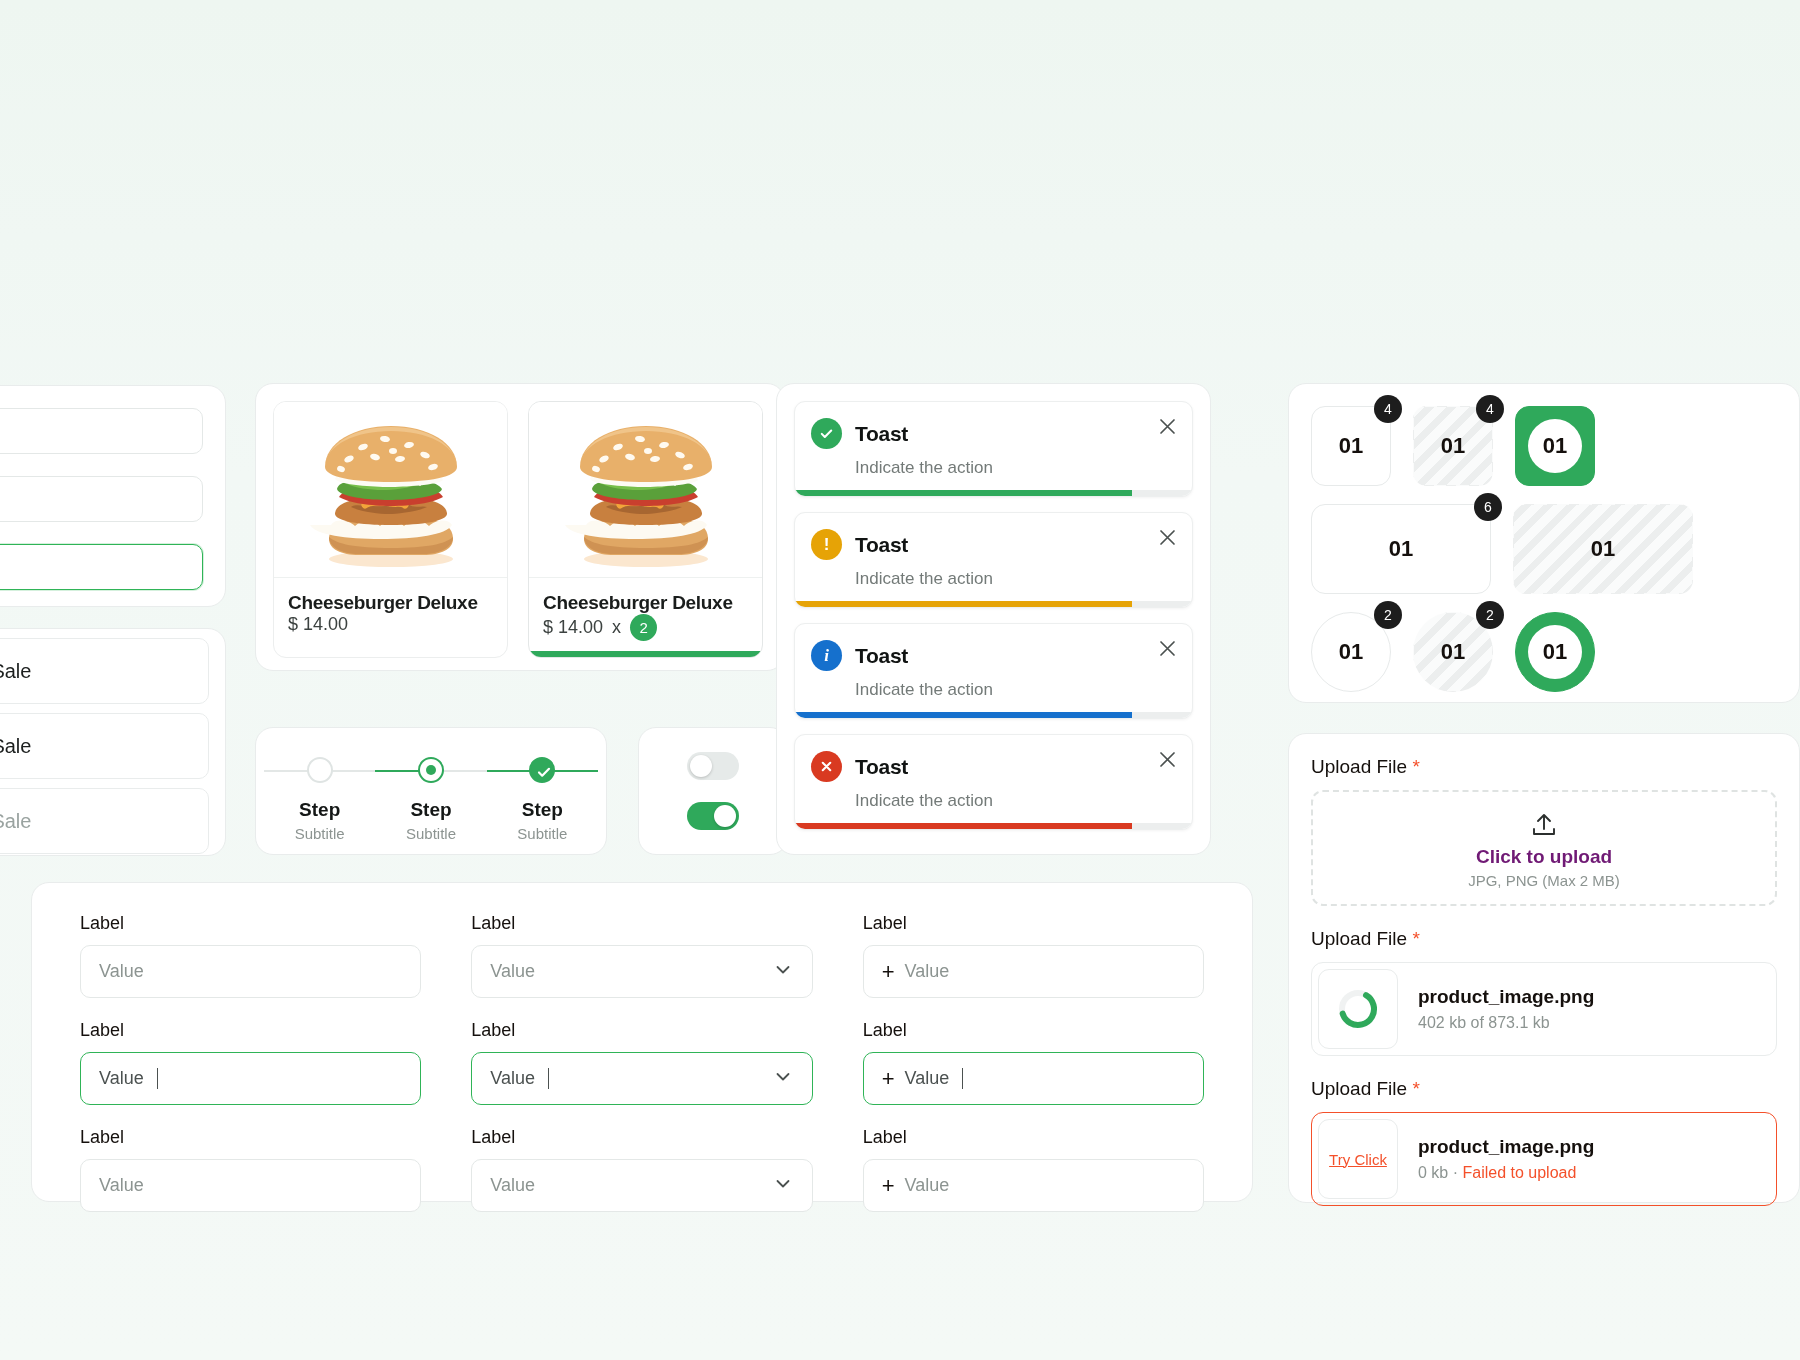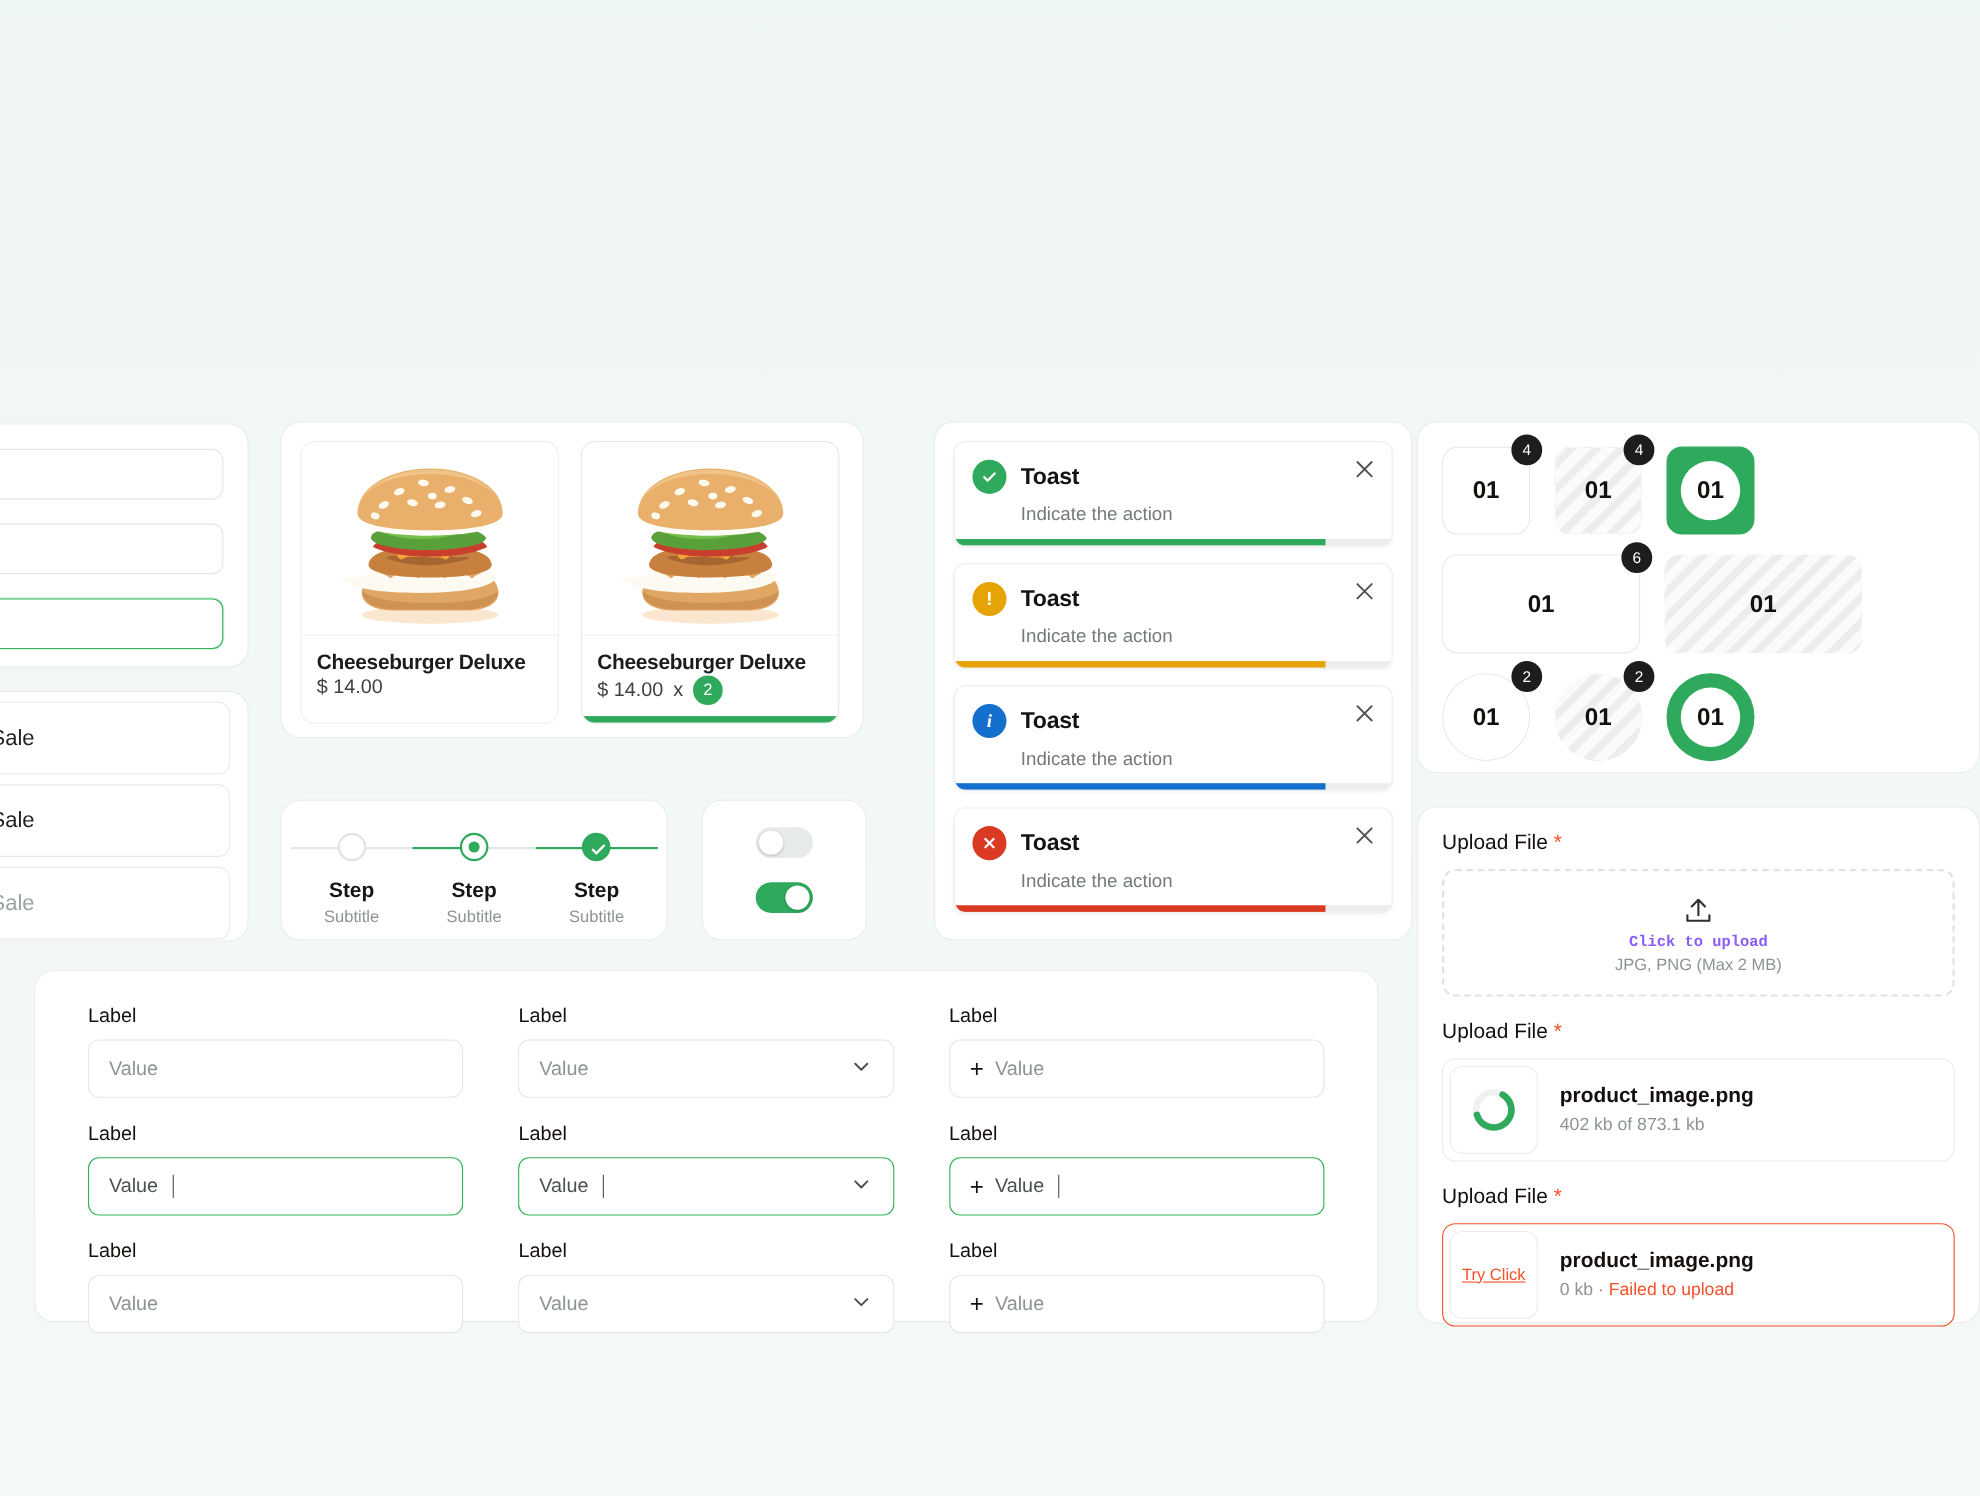--- a/index.html
+++ b/index.html
@@ -92,21 +92,21 @@
 
   
   #toggle-panel { left: 638px; top: 727px; width: 150px; height: 128px; }
   .toggles { height: 100%; display: flex; flex-direction: column; align-items: center; justify-content: center; gap: 22px; }
   .switch { width: 52px; height: 28px; border-radius: 14px; background: #e6eae9; position: relative; }
   .switch .knob { position: absolute; top: 3px; left: 3px; width: 22px; height: 22px; border-radius: 50%; background: #fff; box-shadow: 0 1px 3px #0003; }
   .switch.on { background: #2fa95b; }
   .switch.on .knob { left: 27px; }
 
   
-  #toast-panel { left: 849px; top: 383px; width: 435px; height: 472px; padding: 17px; }
+  #toast-panel { left: 776px; top: 383px; width: 435px; height: 472px; padding: 17px; }
   .toast {
     position: relative; background: #fff; border: 1px solid #edefef; border-radius: 11px;
     padding: 16px 16px 18px 16px; margin-bottom: 15px; box-shadow: 0 1px 3px #0000000d;
     overflow: hidden;
   }
   .toast-head { display: flex; align-items: center; gap: 13px; }
   .t-icon { width: 31px; height: 31px; border-radius: 50%; display: flex; align-items: center; justify-content: center; color: #fff; font-size: 17px; font-weight: 700; flex: 0 0 31px; }
   .t-title { font-size: 21px; font-weight: 700; color: #111413; letter-spacing: -.3px; }
   .t-desc { margin: 9px 0 0 44px; font-size: 17px; color: #737a78; }
   .t-close { position: absolute; right: 14px; top: 14px; cursor: pointer; }
@@ -142,21 +142,21 @@
   }
 
   
   #upload-panel { left: 1288px; top: 733px; width: 512px; height: 470px; padding: 22px; }
   .up-label { font-size: 19px; font-weight: 400; color: #15100d; margin-bottom: 12px; }
   .up-label .req { color: #f4502a; }
   .dropzone {
     border: 2px dashed #dfe3e2; border-radius: 12px; height: 116px;
     display: flex; flex-direction: column; align-items: center; justify-content: center; gap: 4px;
   }
-  .dz-title { font-size: 14px; font-weight: 700; color: #8b5cf6; font-family: Liberation Mono, monospace; }
+  .dz-title { font-size: 19px; font-weight: 700; color: #701a75; }
   .dz-sub { font-size: 15px; color: #8c9491; }
   .file-row {
     border: 1px solid #e9ecec; border-radius: 12px; padding: 6px;
     display: flex; align-items: center; gap: 20px;
   }
   .file-row.error { border-color: #f4502a; }
   .file-thumb {
     width: 80px; height: 80px; border-radius: 11px; border: 1px solid #e9ecec;
     display: flex; align-items: center; justify-content: center; flex: 0 0 80px;
   }

